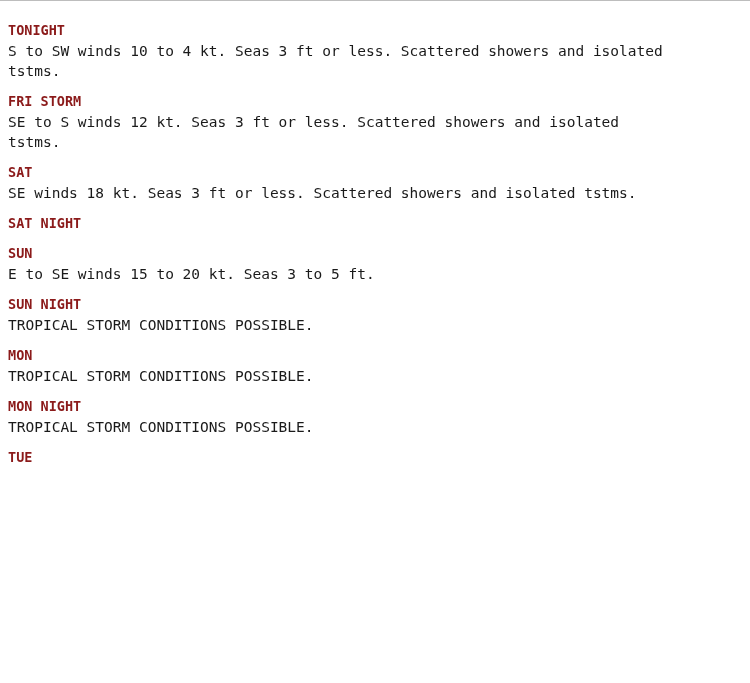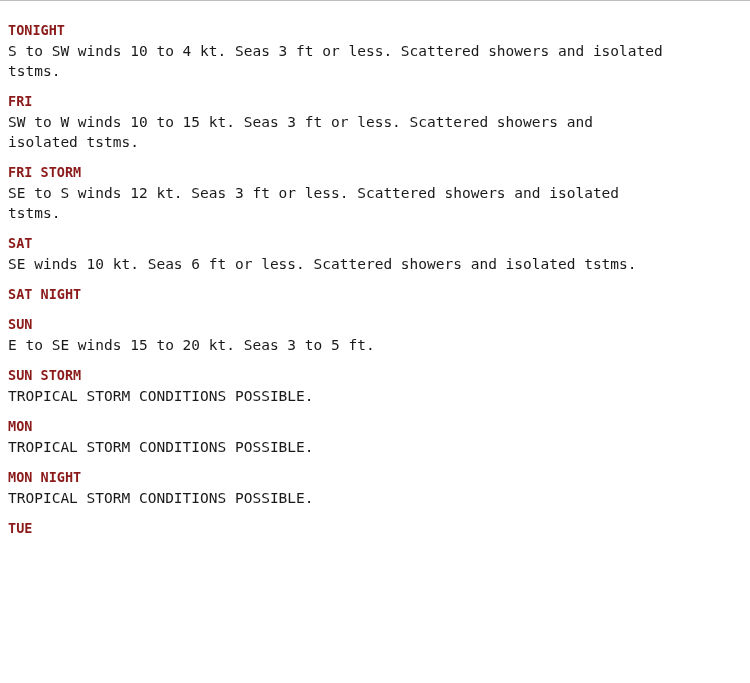--- a/index.html
+++ b/index.html
@@ -65,46 +65,42 @@
 <div class="page">
   <div class="top-rule"></div>
 
   <div class="forecast">
 
     <div class="period">
       <div class="period-title">TONIGHT</div>
       <div class="period-text">S to SW winds 10 to 4 kt. Seas 3 ft or less. Scattered showers and isolated tstms.</div>
     </div>
 
-    <div class="period">
-      <div class="period-title">FRI</div>
-      <div class="period-text">SW to W winds 10 to 15 kt. Seas 3 ft or less. Scattered showers and isolated tstms.</div>
-    </div>
 
     <div class="period">
       <div class="period-title">FRI STORM</div>
       <div class="period-text">SE to S winds 12 kt. Seas 3 ft or less. Scattered showers and isolated tstms.</div>
     </div>
 
     <div class="period">
       <div class="period-title">SAT</div>
-      <div class="period-text">SE winds 10 kt. Seas 6 ft or less. Scattered showers and isolated tstms.</div>
+      <div class="period-text">SE winds 18 kt. Seas 3 ft or less. Scattered showers and isolated tstms.</div>
     </div>
 
     <div class="period">
       <div class="period-title">SAT NIGHT</div>
     </div>
 
     <div class="period">
       <div class="period-title">SUN</div>
       <div class="period-text">E to SE winds 15 to 20 kt. Seas 3 to 5 ft.</div>
     </div>
 
     <div class="period">
-      <div class="period-title">SUN STORM</div>
+      <div class="period-title">SUN NIGHT</div>
       <div class="period-text">TROPICAL STORM CONDITIONS POSSIBLE.</div>
     </div>
 
     <div class="period">
       <div class="period-title">MON</div>
       <div class="period-text">TROPICAL STORM CONDITIONS POSSIBLE.</div>
     </div>
 
     <div class="period">
       <div class="period-title">MON NIGHT</div>

